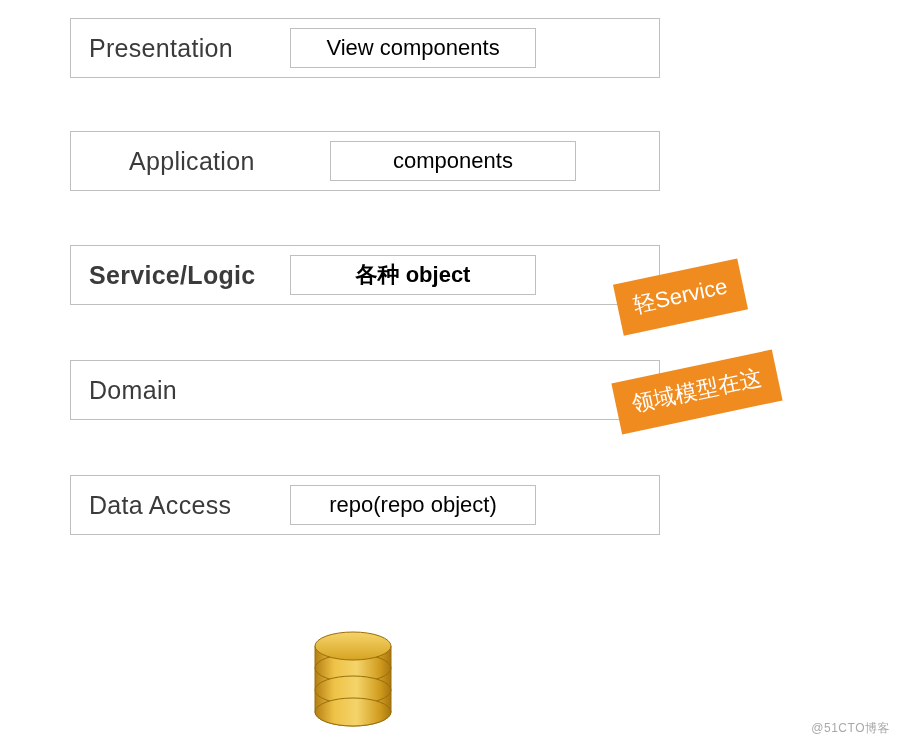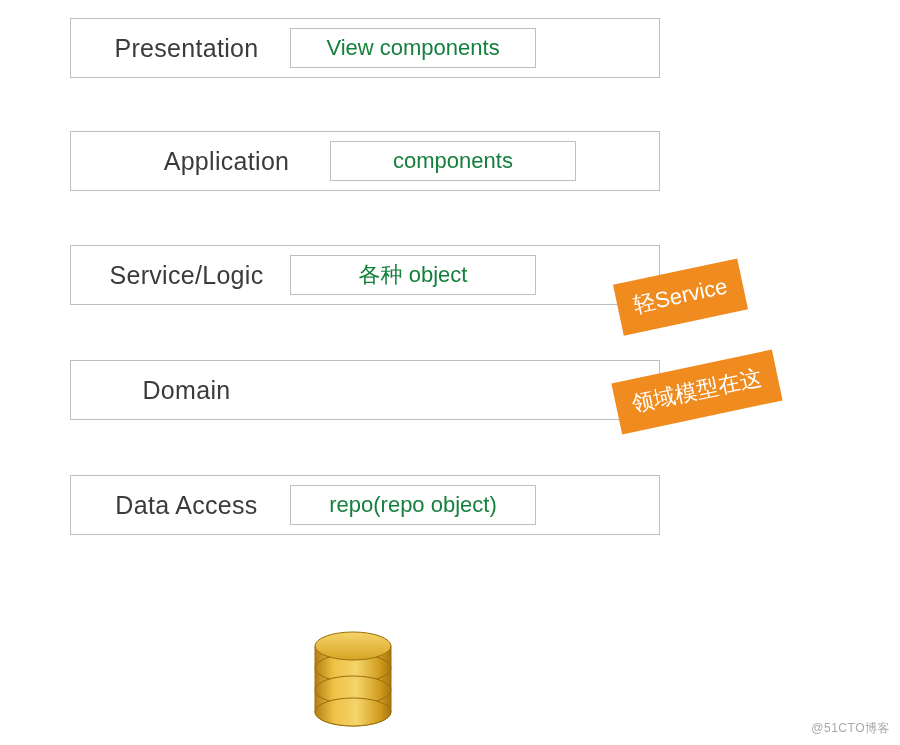--- a/index.html
+++ b/index.html
@@ -9,21 +9,20 @@
     height: 745px;
     background: #ffffff;
     font-family: "Helvetica Neue", Arial, "PingFang SC", "Microsoft YaHei", sans-serif;
     position: relative;
     overflow: hidden;
   }
   .canvas {
     position: relative;
     width: 900px;
     height: 745px;
-    text-align: center;
   }
   .layer {
     position: absolute;
     left: 70px;
     width: 590px;
     height: 60px;
     border: 1px solid #bfbfbf;
     box-sizing: border-box;
     display: flex;
     align-items: center;
@@ -38,21 +37,21 @@
   }
   .layer-inner {
     border: 1px solid #bfbfbf;
     box-sizing: border-box;
     height: 40px;
     width: 246px;
     display: flex;
     align-items: center;
     justify-content: center;
     font-size: 22px;
-    color: #15803d;
+    color: #000000;
     margin-left: 6px;
   }
   .tag {
     position: absolute;
     background: #ef8b1f;
     color: #ffffff;
     font-size: 22px;
     padding: 10px 16px 12px 16px;
     white-space: nowrap;
     box-shadow: 0 0 0 rgba(0,0,0,0);
@@ -85,21 +84,21 @@
     </div>
   </div>
 
   <div class="layer" style="top:131px;padding-left:40px;">
     <div class="layer-title">Application</div>
     <div class="layer-inner">
       <span>components</span>
     </div>
   </div>
 
-  <div class="layer" style="top:245px;">
+  <div class="layer" style="top:245px;font-weight:bold;">
     <div class="layer-title">Service/Logic</div>
     <div class="layer-inner">
       <span>各种 object</span>
     </div>
   </div>
 
   <div class="layer" style="top:360px;gap:6px;">
     <div class="layer-title">Domain</div>
   </div>
 

